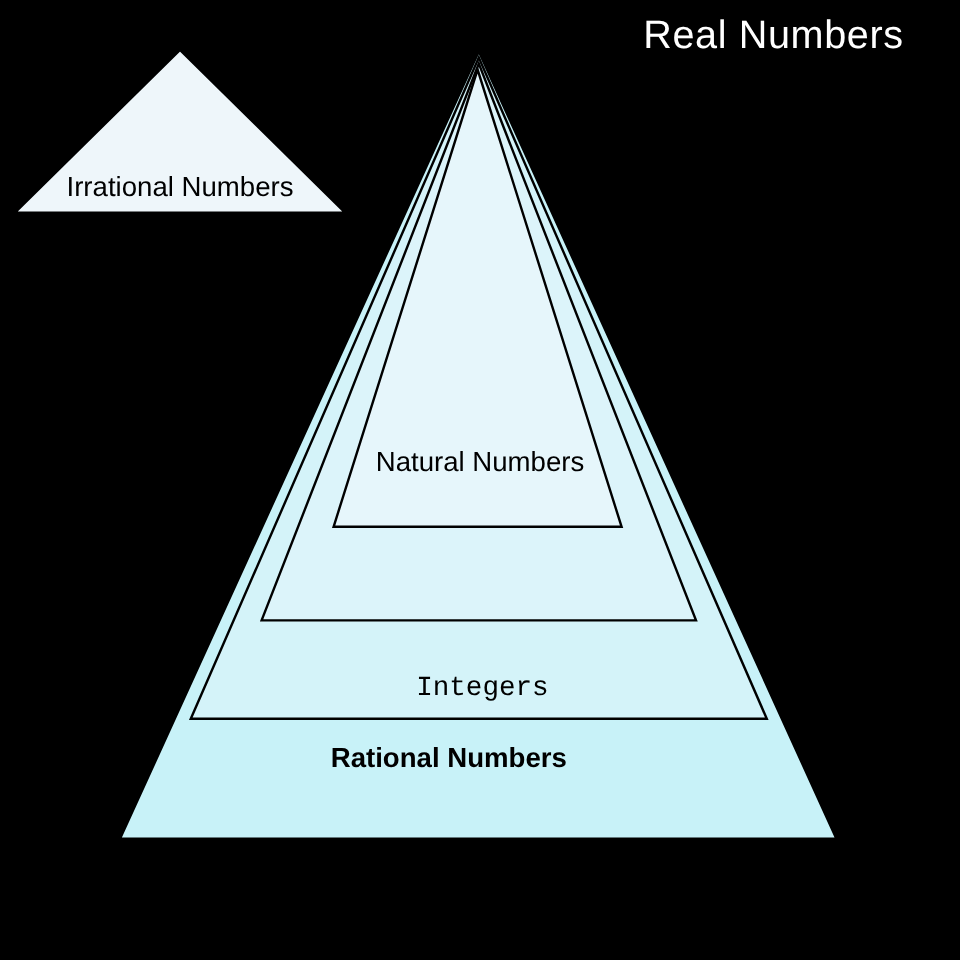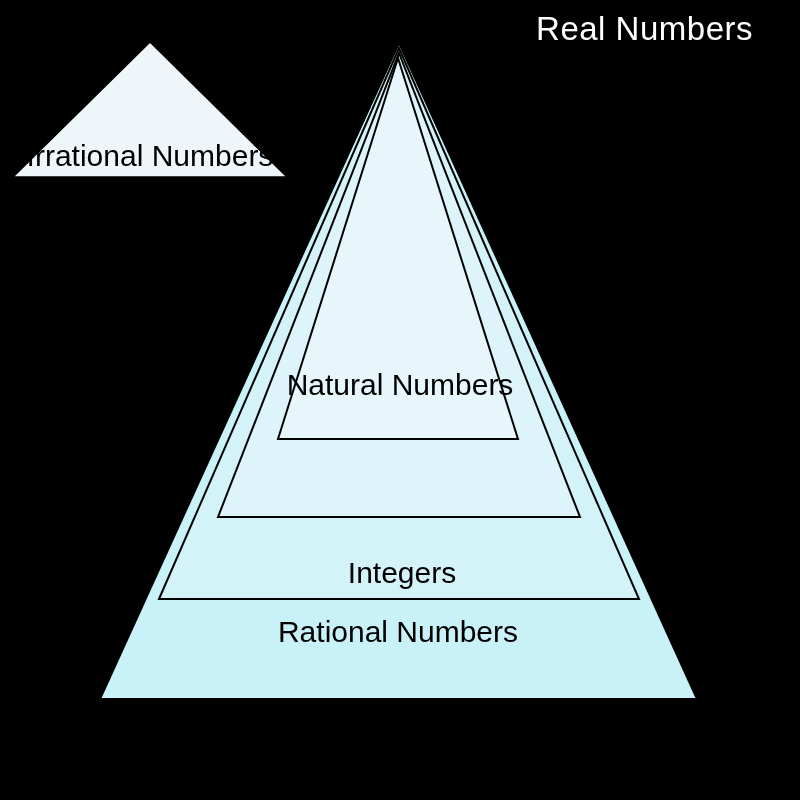--- a/index.html
+++ b/index.html
@@ -30,28 +30,28 @@
     font-size: 33px;
     font-weight: normal;
     letter-spacing: 0.5px;
     white-space: nowrap;
     margin-left: 48px;
   }
   .tri-label {
     position: absolute;
     transform: translate(-50%, -50%);
     color: #000000;
-    font-size: 30px;
+    font-size: 23px;
     white-space: nowrap;
     pointer-events: none;
   }
   .lbl-natural   { left: 400px; top: 385px; }
   .lbl-whole     { left: 401px; top: 491px; }
-  .lbl-integers  { left: 402px; top: 573px; }
-  .lbl-rational  { left: 398px; top: 632px; }
+  .lbl-integers  { left: 402px; top: 573px; font-family: Liberation Mono, monospace; }
+  .lbl-rational  { left: 374px; top: 632px; font-weight: bold; }
   .lbl-irrational{ left: 150px; top: 156px; }
 </style>
 </head>
 <body>
 
 <div class="canvas">
 
   <svg class="diagram" width="800" height="800" viewBox="0 0 800 800">
 
     <polygon points="13,177 150,42 287,177" stroke="#000000" stroke-width="1.5" fill="#eef6fa"></polygon>

